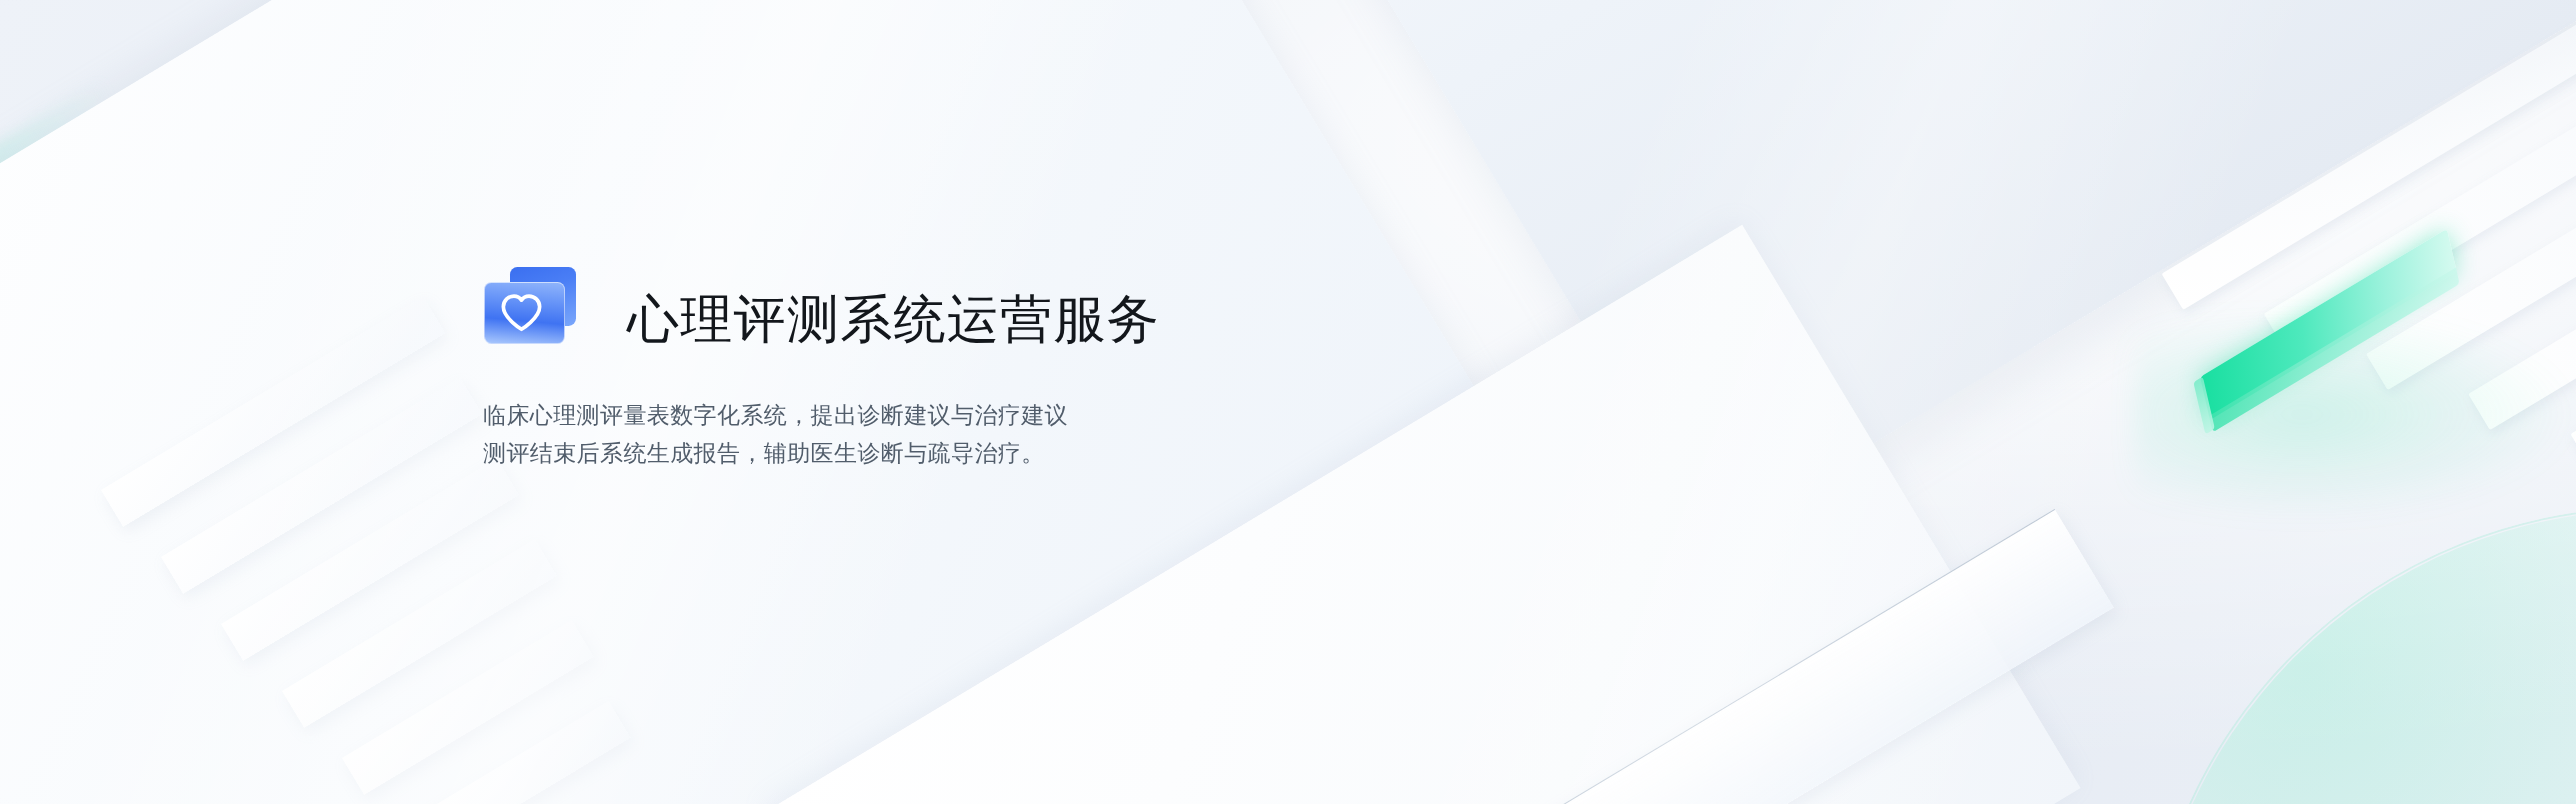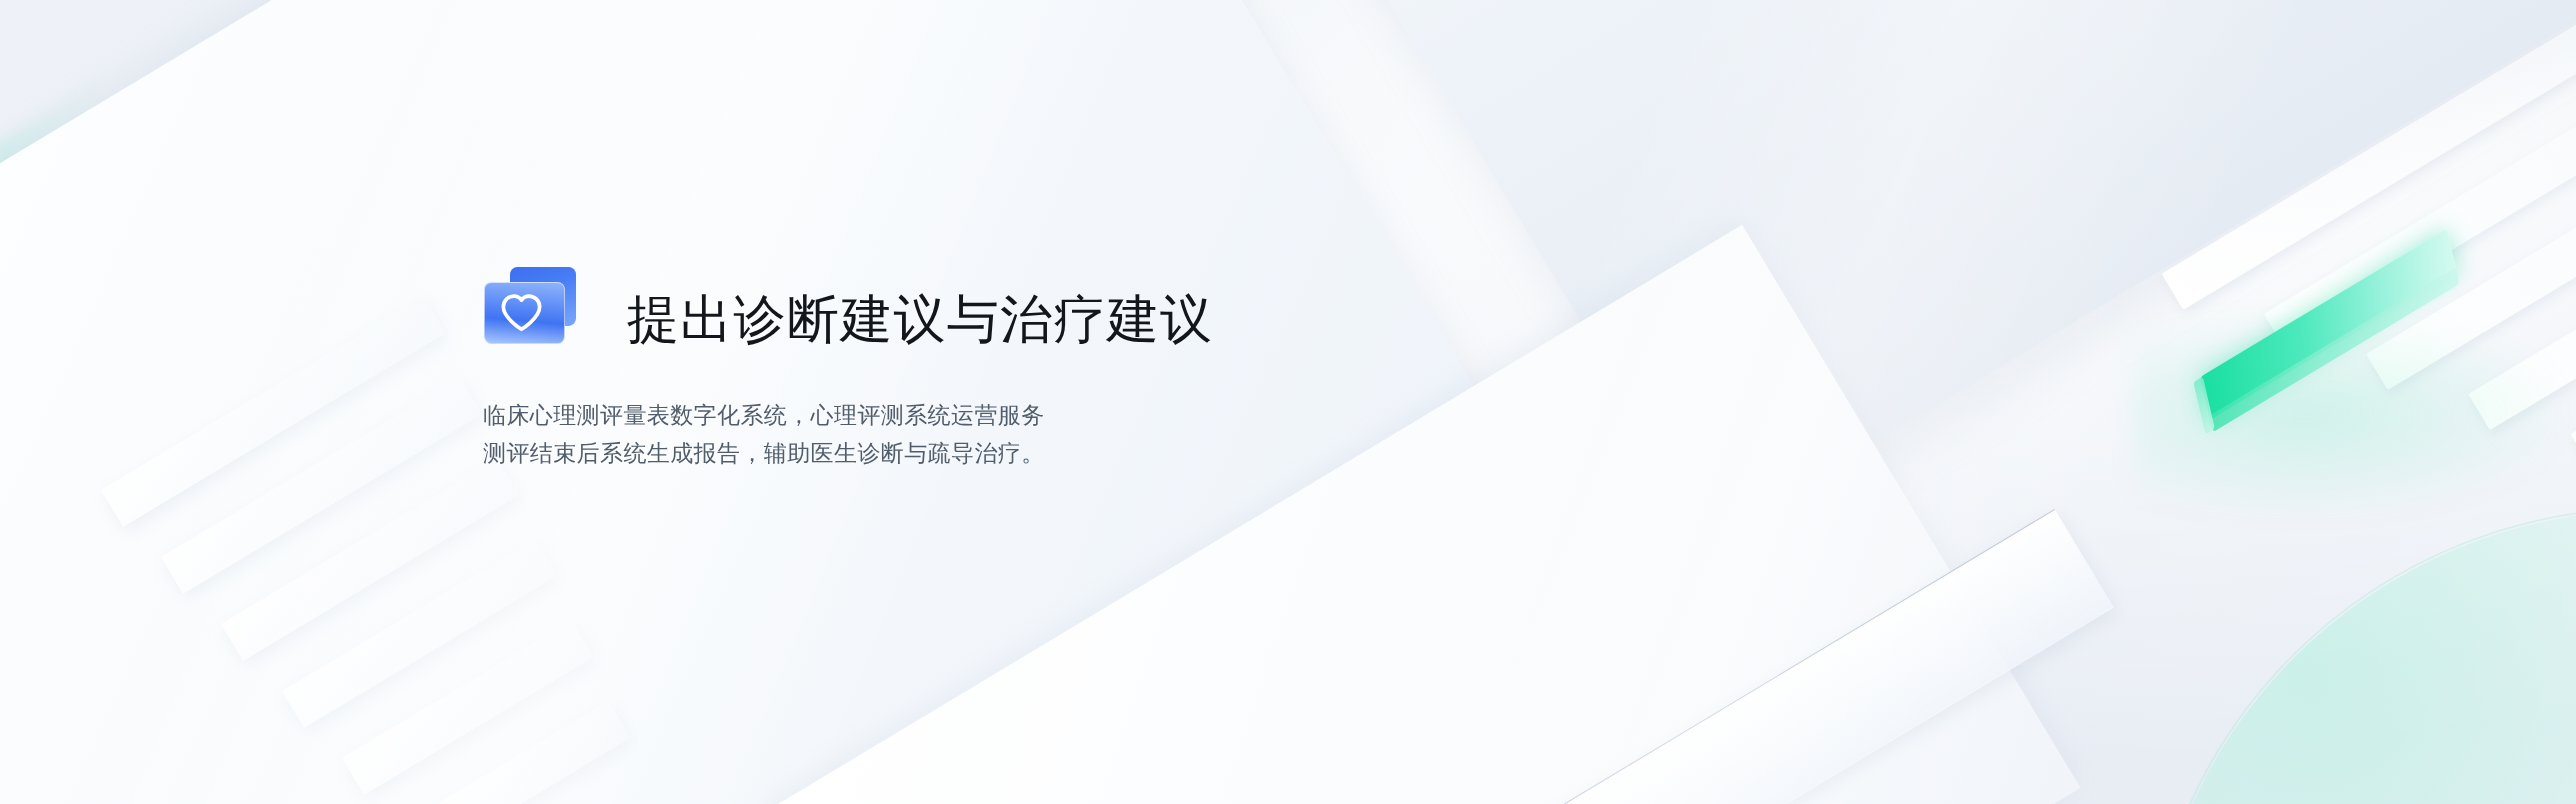--- a/index.html
+++ b/index.html
@@ -236,22 +236,22 @@
   <div id="content">
 
     <div id="logo-mark">
       <div class="card-back"></div>
       <div class="card-front"></div>
       <svg viewBox="0 0 64 58" fill="none" xmlns="http://www.w3.org/2000/svg">
         <path d="M32 54 C32 54 5 37.5 5 20.5 C5 11.4 12.3 4.5 20.8 4.5 C26.2 4.5 29.9 7.4 32 10.6 C34.1 7.4 37.8 4.5 43.2 4.5 C51.7 4.5 59 11.4 59 20.5 C59 37.5 32 54 32 54 Z" stroke="#ffffff" stroke-width="5.5" stroke-linejoin="round" stroke-linecap="round" fill="none"></path>
       </svg>
     </div>
 
-    <h1 id="page-title">提出诊断建议与治疗建议</h1>
+    <h1 id="page-title">心理评测系统运营服务</h1>
 
     <div id="subtitle">
-      <div class="sub-line">临床心理测评量表数字化系统，心理评测系统运营服务</div>
+      <div class="sub-line">临床心理测评量表数字化系统，提出诊断建议与治疗建议</div>
       <div class="sub-line">测评结束后系统生成报告，辅助医生诊断与疏导治疗。</div>
     </div>
 
   </div>
 </div>
 
 
 </body></html>

